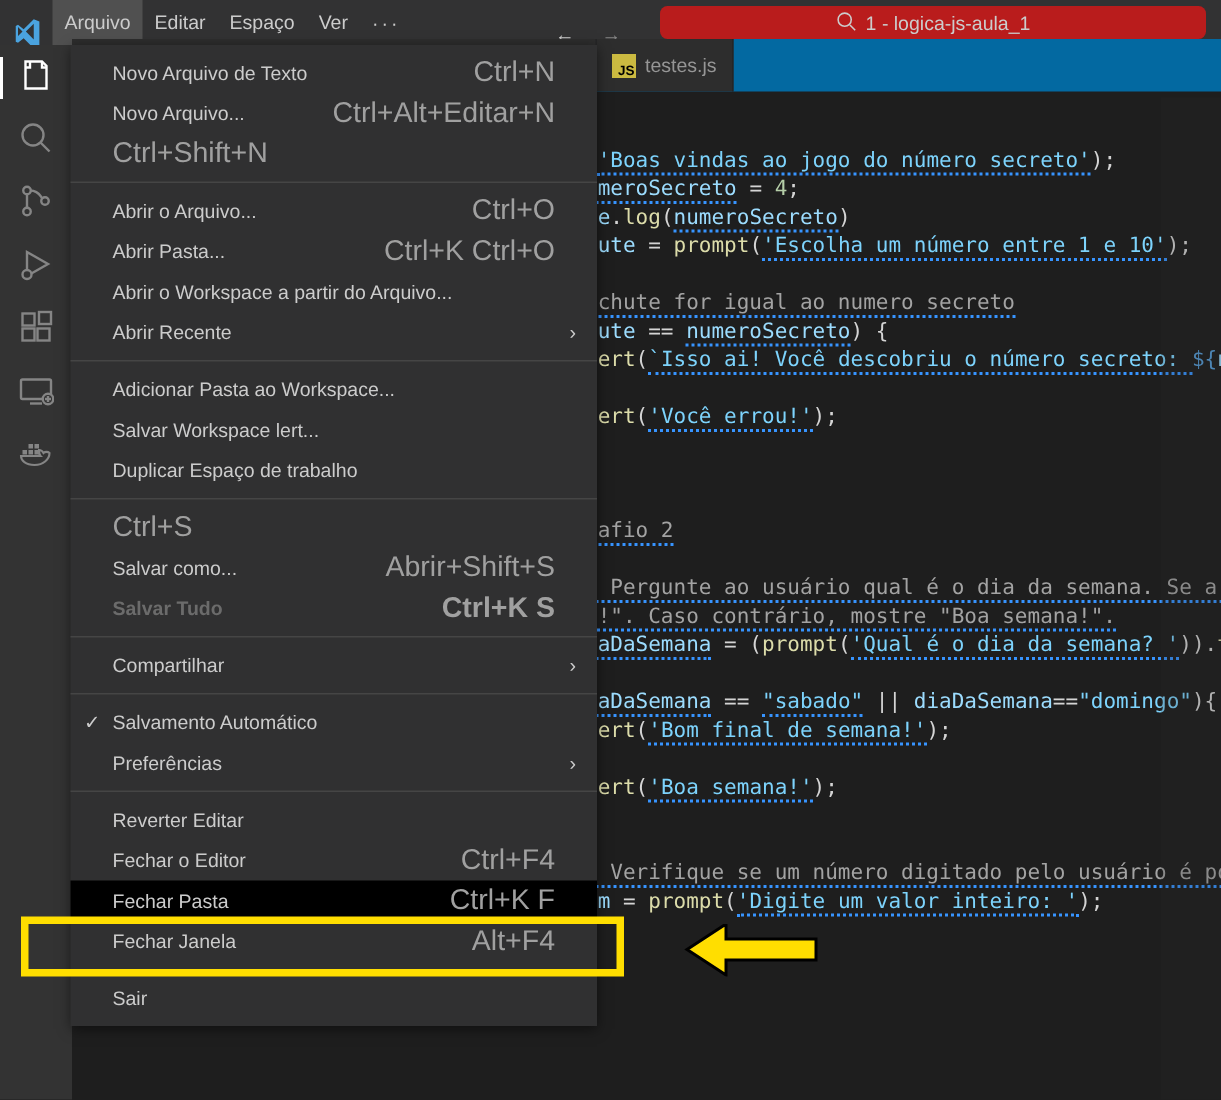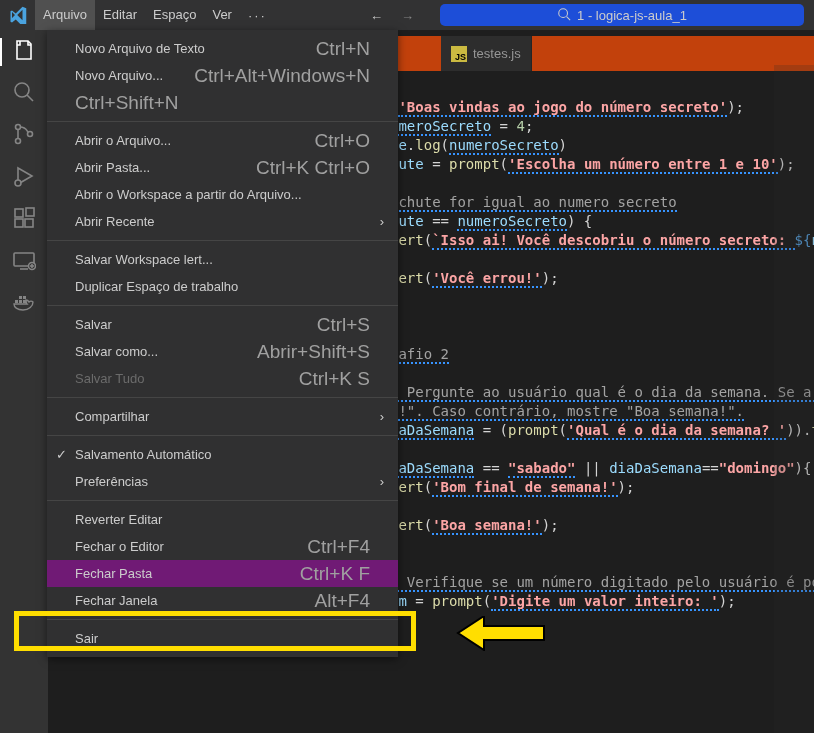--- a/index.html
+++ b/index.html
@@ -10,21 +10,21 @@
     font-family: "Segoe UI", Arial, sans-serif;
     font-size: 13px;
     color: #cccccc;
     overflow: hidden;
     position: relative;
   }
   .titlebar {
     height: 30px;
     background: #323233;
     display: flex;
-    align-items: center;
+    align-items: flex-end;
     position: relative;
   }
   .vscode-icon {
     width: 35px;
     display: flex;
     align-items: center;
     justify-content: center;
   }
   .menubar {
     display: flex;
@@ -51,21 +51,21 @@
     gap: 18px;
     color: #858585;
   }
   .nav-arrows .enabled { color: #cccccc; }
   .search-box {
     position: absolute;
     left: 440px;
     right: 10px;
     top: 4px;
     height: 22px;
-    background: #1d4ed8;
+    background: #b91c1c;
     border-radius: 5px;
     display: flex;
     align-items: center;
     justify-content: center;
     color: #cccccc;
     gap: 6px;
   }
   .activitybar {
     position: absolute;
     left: 0;
@@ -94,26 +94,25 @@
     position: absolute;
     left: 0;
     top: 8px;
     width: 2px;
     height: 28px;
     background: #ffffff;
   }
   .tabs {
     position: absolute;
     left: 48px;
-    top: 36px;
+    top: 26px;
     right: 0;
     height: 35px;
-    background: #c2410c;
-    display: flex;
-    gap: 43px;
+    background: #0369a1;
+    display: flex;
   }
   .tab {
     display: flex;
     align-items: center;
     padding: 0 10px;
     gap: 6px;
     background: #2d2d2d;
     border-right: 1px solid #252526;
     font-size: 13px;
     color: #969696;
@@ -142,21 +141,21 @@
     bottom: 0;
     font-family: Consolas, monospace;
     font-size: 14px;
     line-height: 19px;
     white-space: pre;
     color: #d4d4d4;
     padding: 14px 0 0 50px;
     overflow: hidden;
   }
   
-  .s  { color: #fca5a5; font-weight: bold; }   
+  .s  { color: #7dd3fc; }   
   .n  { color: #b5cea8; }   
   .f  { color: #dcdcaa; }   
   .v  { color: #9cdcfe; }   
   .c  { color: #a3a3a3; }   
   .o  { color: #d4d4d4; }
   .tmpl { color:#569cd6; }
   .sq { border-bottom: 2px dotted #3794ff; }
 
   
   .dropdown {
@@ -171,22 +170,22 @@
   }
   .dd-item {
     display: flex;
     align-items: center;
     height: 27px;
     padding: 0 28px 0 28px;
     position: relative;
   }
   .dd-item .label { flex: 1; }
   .dd-item .shortcut { color: #a0a0a0; font-size: 19px;}
-  .dd-item.disabled { color: #6b6b6b; }
-  .dd-item.highlighted { background: #701a75;}
+  .dd-item.disabled { color: #6b6b6b; font-weight: bold; }
+  .dd-item.highlighted { background: #000000;}
   .dd-sep {
     height: 1px;
     background: #454545;
     margin: 5px 0;
   }
   .dd-chevron {
     position: absolute;
     right: 14px;
   }
   .dd-check {
@@ -351,21 +350,21 @@
 
 <div class="minimap"></div>
 
 <div class="dropdown" id="dropdown">
     <div class="dd-item">
       <span class="label">Novo Arquivo de Texto</span>
       <span class="shortcut">Ctrl+N</span>
     </div>
     <div class="dd-item">
       <span class="label">Novo Arquivo...</span>
-      <span class="shortcut">Ctrl+Alt+Windows+N</span>
+      <span class="shortcut">Ctrl+Alt+Editar+N</span>
     </div>
     <div class="dd-item">
       <span class="shortcut">Ctrl+Shift+N</span>
     </div>
     <div class="dd-sep"></div>
     <div class="dd-item">
       <span class="label">Abrir o Arquivo...</span>
       <span class="shortcut">Ctrl+O</span>
     </div>
     <div class="dd-item">
@@ -374,28 +373,30 @@
     </div>
     <div class="dd-item">
       <span class="label">Abrir o Workspace a partir do Arquivo...</span>
     </div>
     <div class="dd-item">
       <span class="label">Abrir Recente</span>
       <span class="dd-chevron">›</span>
     </div>
     <div class="dd-sep"></div>
     <div class="dd-item">
+      <span class="label">Adicionar Pasta ao Workspace...</span>
+    </div>
+    <div class="dd-item">
       <span class="label">Salvar Workspace lert...</span>
     </div>
     <div class="dd-item">
       <span class="label">Duplicar Espaço de trabalho</span>
     </div>
     <div class="dd-sep"></div>
     <div class="dd-item">
-      <span class="label">Salvar</span>
       <span class="shortcut">Ctrl+S</span>
     </div>
     <div class="dd-item">
       <span class="label">Salvar como...</span>
       <span class="shortcut">Abrir+Shift+S</span>
     </div>
     <div class="dd-item disabled">
       <span class="label">Salvar Tudo</span>
       <span class="shortcut">Ctrl+K S</span>
     </div>

